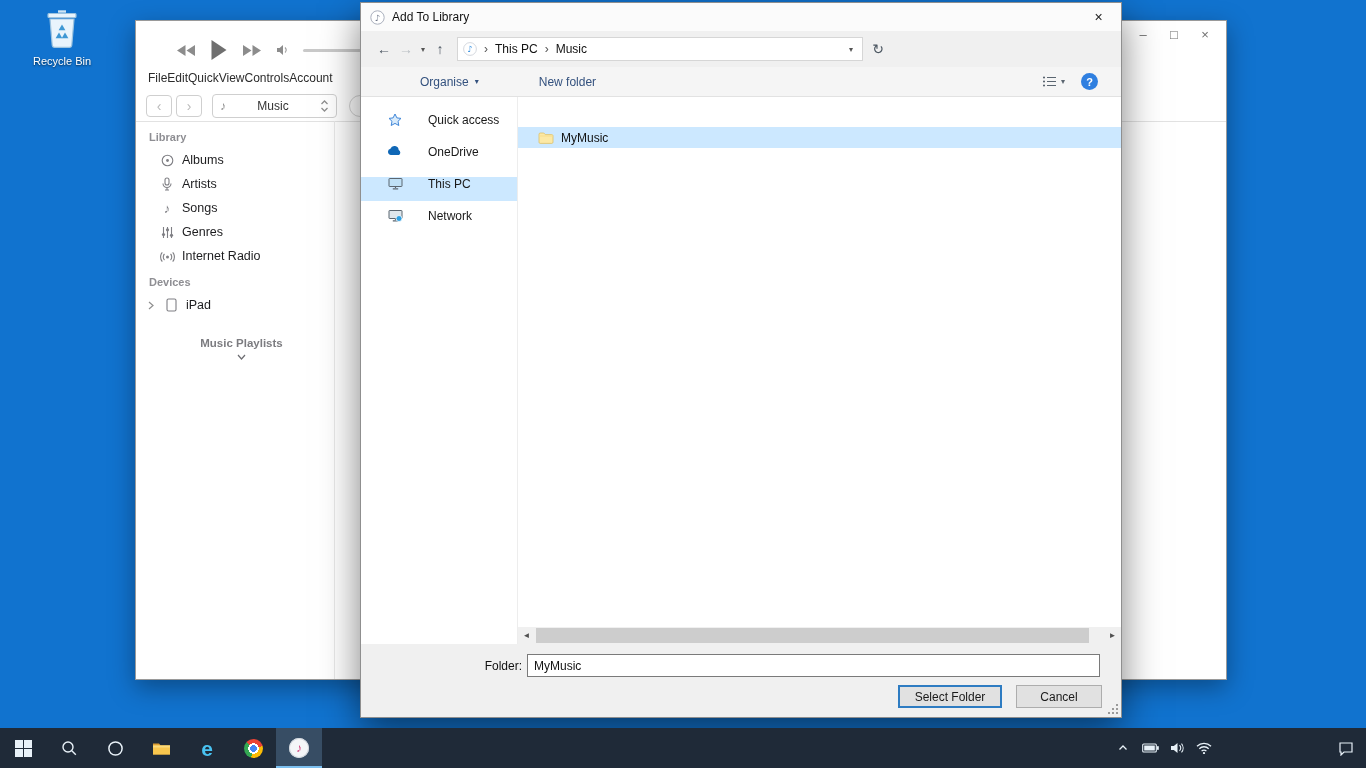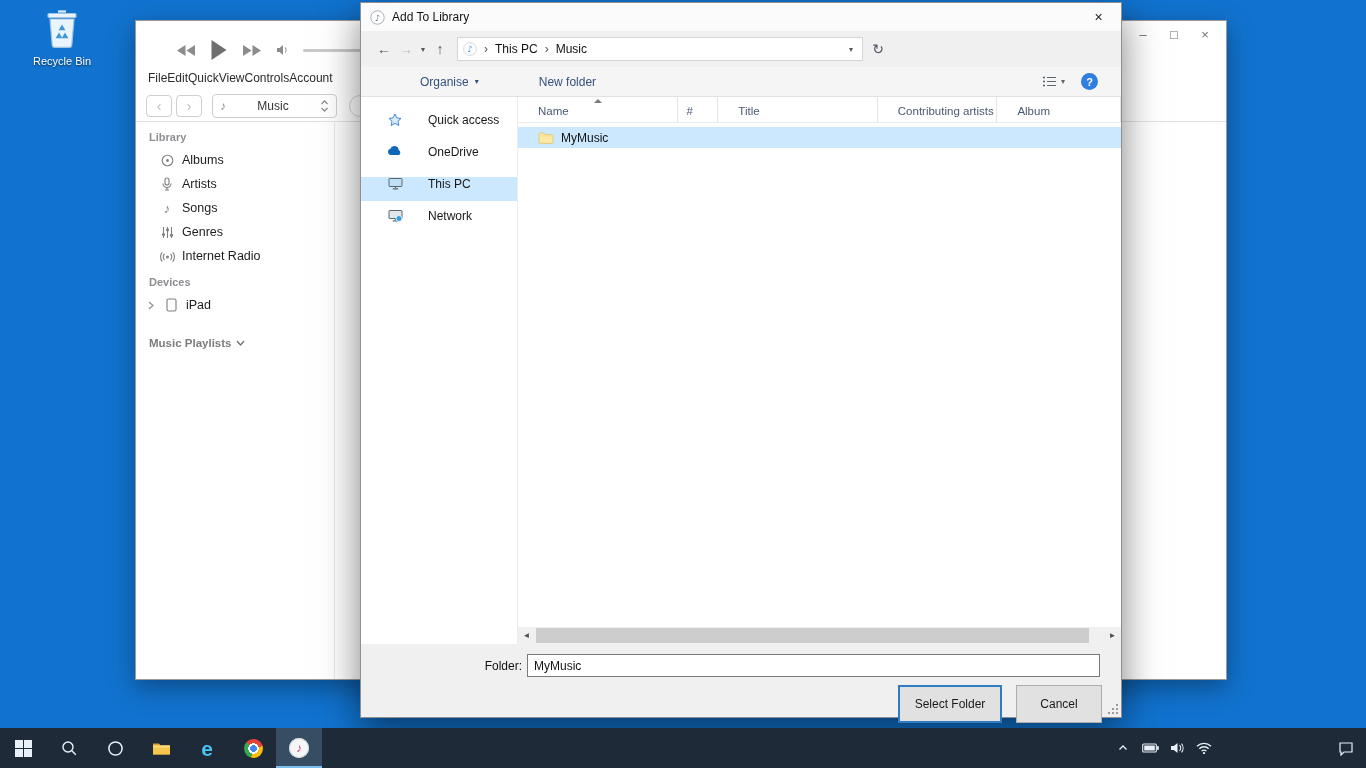--- a/index.html
+++ b/index.html
@@ -31,21 +31,21 @@
   .it-sep { position:absolute; left:0; top:100px; width:100%; height:1px; background:#e2e2e2; }
   .it-div { position:absolute; left:198px; top:100px; bottom:0; width:1px; background:#e8e8e8; }
   .sidebar { position:absolute; left:0; top:100px; width:198px; bottom:0; padding-top:2px; }
   .sb-h { margin:8px 0 5px 13px; font-size:11px; font-weight:bold; color:#8e8e93; }
   .sb-item { height:24px; display:flex; align-items:center; gap:6px; padding-left:18px; margin:0 4px;
              border-radius:4px; font-size:12.5px; color:#1d1d1f; cursor:default; }
   .sb-item .icon { width:18px; }
   .sb-item.sel { background:#dcdcdf; }
   .sb-item.dev { padding-left:6px; }
   .sb-item.dev .chev { width:10px; display:inline-flex; justify-content:center; }
-  .sb-h.pl { display:flex; align-items:center; gap:5px; color:#7c7c80; font-size:11.5px; margin-top:20px; margin-bottom:0; }
+  .sb-h.pl { display:flex; align-items:center; gap:5px; color:#7c7c80; font-size:11.5px; margin-top:20px; margin-bottom:0;flex-direction:column; }
 
   
   .dialog { position:absolute; left:360px; top:2px; width:762px; height:716px; background:#f0f0f0;
             border:1px solid #8f8f8f; box-shadow:0 14px 36px rgba(0,0,0,.5); z-index:20; }
   .dlg-title { position:absolute; top:0; left:0; right:0; height:28px; background:#fbfbfb;
                display:flex; align-items:center; padding-left:9px; gap:7px; }
   .dlg-title .t { font-size:12px; color:#111; }
   .dlg-close { position:absolute; right:0; top:0; width:45px; height:28px; display:flex; align-items:center;
                justify-content:center; font-size:14px; color:#222; cursor:default; }
   .dlg-address { position:absolute; top:28px; left:0; right:0; height:36px; display:flex; align-items:center; padding-left:12px; }
@@ -92,21 +92,21 @@
   .hscroll { position:absolute; left:157px; right:0; bottom:73px; height:17px; background:#f0f0f0; display:flex; }
   .hs-btn { width:17px; height:17px; display:flex; align-items:center; justify-content:center; color:#505050; font-size:8px; }
   .hs-track { flex:1; position:relative; }
   .hs-thumb { position:absolute; left:1px; right:15px; top:1px; bottom:1px; background:#cdcdcd; }
   .dlg-footer { position:absolute; left:0; right:0; bottom:0; height:73px; background:#f0f0f0; }
   .folder-row { position:absolute; top:10px; left:0; right:0; height:23px; display:flex; align-items:center; }
   .folder-lbl { width:166px; text-align:right; padding-right:5px; color:#111; flex:none; }
   .folder-input { width:573px; height:23px; border:1px solid #7a7a7a; padding:0 6px; font-size:12px;
                   font-family:inherit; color:#111; background:#fff; outline:none; }
   .btn-row { position:absolute; top:41px; right:19px; display:flex; gap:14px; }
-  .btn { height:38px; min-width:86px; padding:0 12px; background:#e1e1e1; border:1px solid #adadad;
+  .btn { height:23px; min-width:86px; padding:0 12px; background:#e1e1e1; border:1px solid #adadad;
          font-family:inherit; font-size:12px; color:#1a1a1a; cursor:default; }
   .btn.primary { border:2px solid #2e7cc2; min-width:104px; }
   .grip { position:absolute; right:2px; bottom:2px; width:12px; height:12px; }
   .grip i { position:absolute; width:2px; height:2px; background:#9a9a9a; }
 
   
   .taskbar { position:absolute; left:0; bottom:0; width:100%; height:40px; background:#1f2a38; z-index:50; }
   .tb-apps { display:flex; height:40px; }
   .tb-cell { width:46px; display:flex; align-items:center; justify-content:center; cursor:default; }
   .tb-cell.active { background:rgba(120,170,215,.28); box-shadow:inset 0 -2px 0 #7cc0f0; }
@@ -359,38 +359,20 @@
           <svg width="15" height="13" viewBox="0 0 15 13">
             <rect x="1" y="1.5" width="13" height="8" rx=".5" fill="#dfe7ec" stroke="#5b6670" stroke-width="1"></rect>
             <path d="M7.5 9.5v1.6M4.8 11.8h5.4" stroke="#5b6670" stroke-width="1.2"></path>
             <circle cx="11" cy="9.5" r="3" fill="#2f9fe0" stroke="#fff" stroke-width=".8"></circle>
           </svg>
         </span>
         <span>Network</span>
       </div>
     </div>
   <div class="dlg-list">
-    <div class="cols" id="dlg-cols">
-        <div class="col" style="width:161px">
-          <span class="sort"></span>
-          <span>Name</span>
-        </div>
-        <div class="col c1" style="width:40px">
-          <span>#</span>
-        </div>
-        <div class="col" style="width:160px">
-          <span>Title</span>
-        </div>
-        <div class="col" style="width:120px">
-          <span>Contributing artists</span>
-        </div>
-        <div class="col" style="width:124px">
-          <span>Album</span>
-        </div>
-      </div>
     <div class="rows" id="dlg-rows">
         <div class="frow sel">
           <span class="icon icon-folder">
             <svg width="16" height="13" viewBox="0 0 16 13">
               <path d="M1 3.2c0-.7.5-1.2 1.2-1.2h3.6l1.5 1.6h6.5c.7 0 1.2.5 1.2 1.2v6.4c0 .7-.5 1.2-1.2 1.2H2.2C1.5 12.4 1 11.9 1 11.2z" fill="#fce9a6" stroke="#dcc06a" stroke-width=".8"></path>
               <path d="M1 5h14" stroke="#f7dd8c" stroke-width="1"></path>
             </svg>
           </span>
           <span>MyMusic</span>
         </div>

